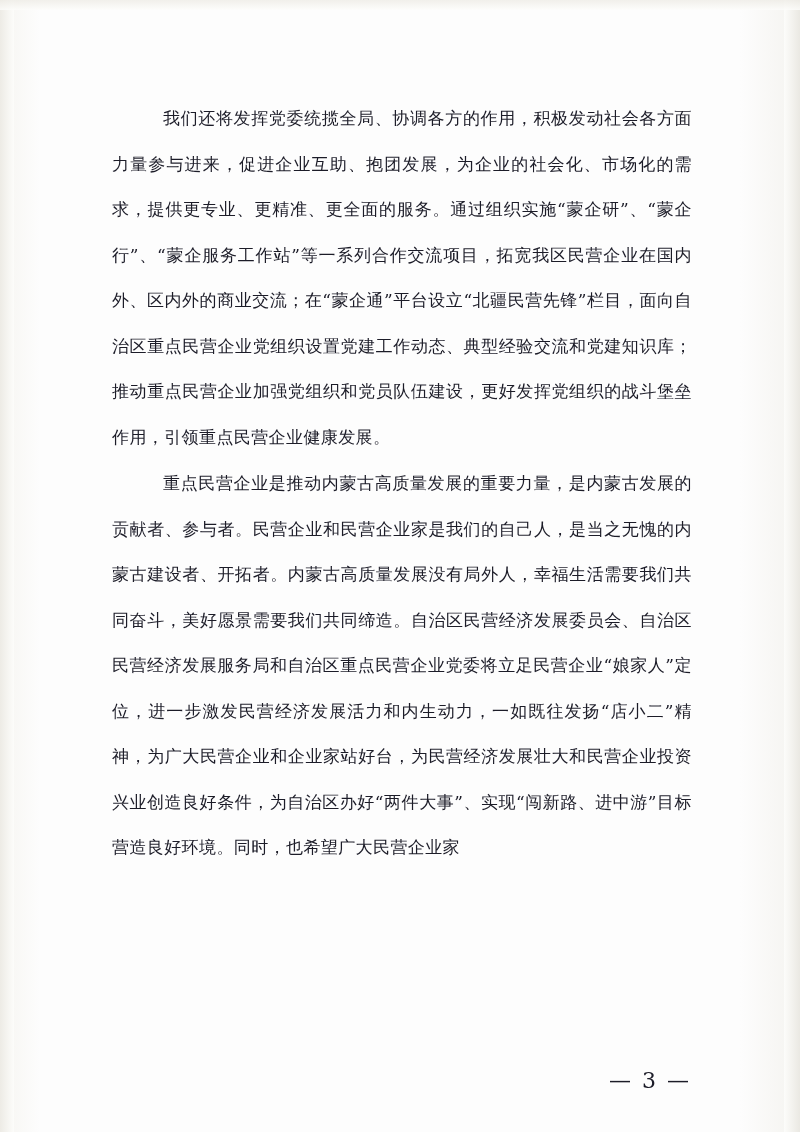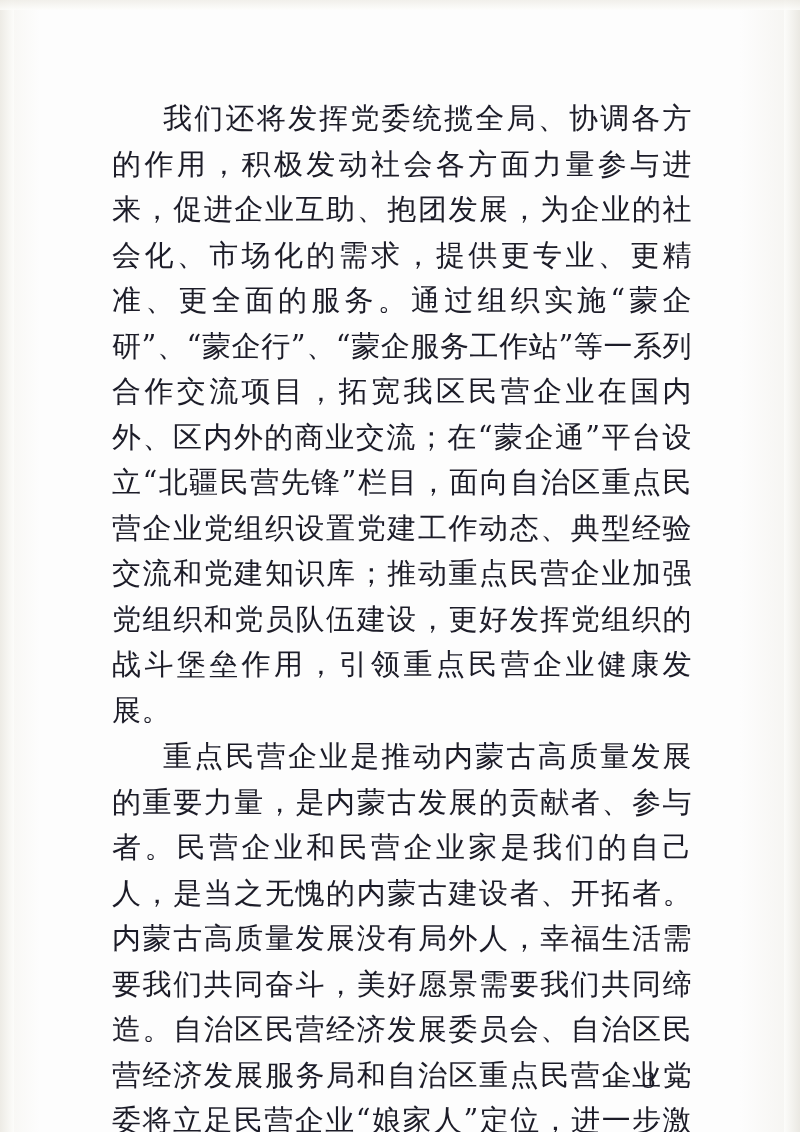--- a/index.html
+++ b/index.html
@@ -51,21 +51,21 @@
     opacity: 0.8;
   }
   .content {
     position: absolute;
     left: 112px;
     top: 96px;
     width: 580px;
   }
   .para {
     font-family: "DejaVu Serif", serif;
-    font-size: 29px;
+    font-size: 17px;
     line-height: 45.5px;
     color: #1c1c28;
     text-align: justify;
     text-justify: inter-character;
     letter-spacing: 0.4px;
     text-indent: 51px;
     margin: 0 0 0 0;
     font-weight: 500;
   }
   .para + .para {

